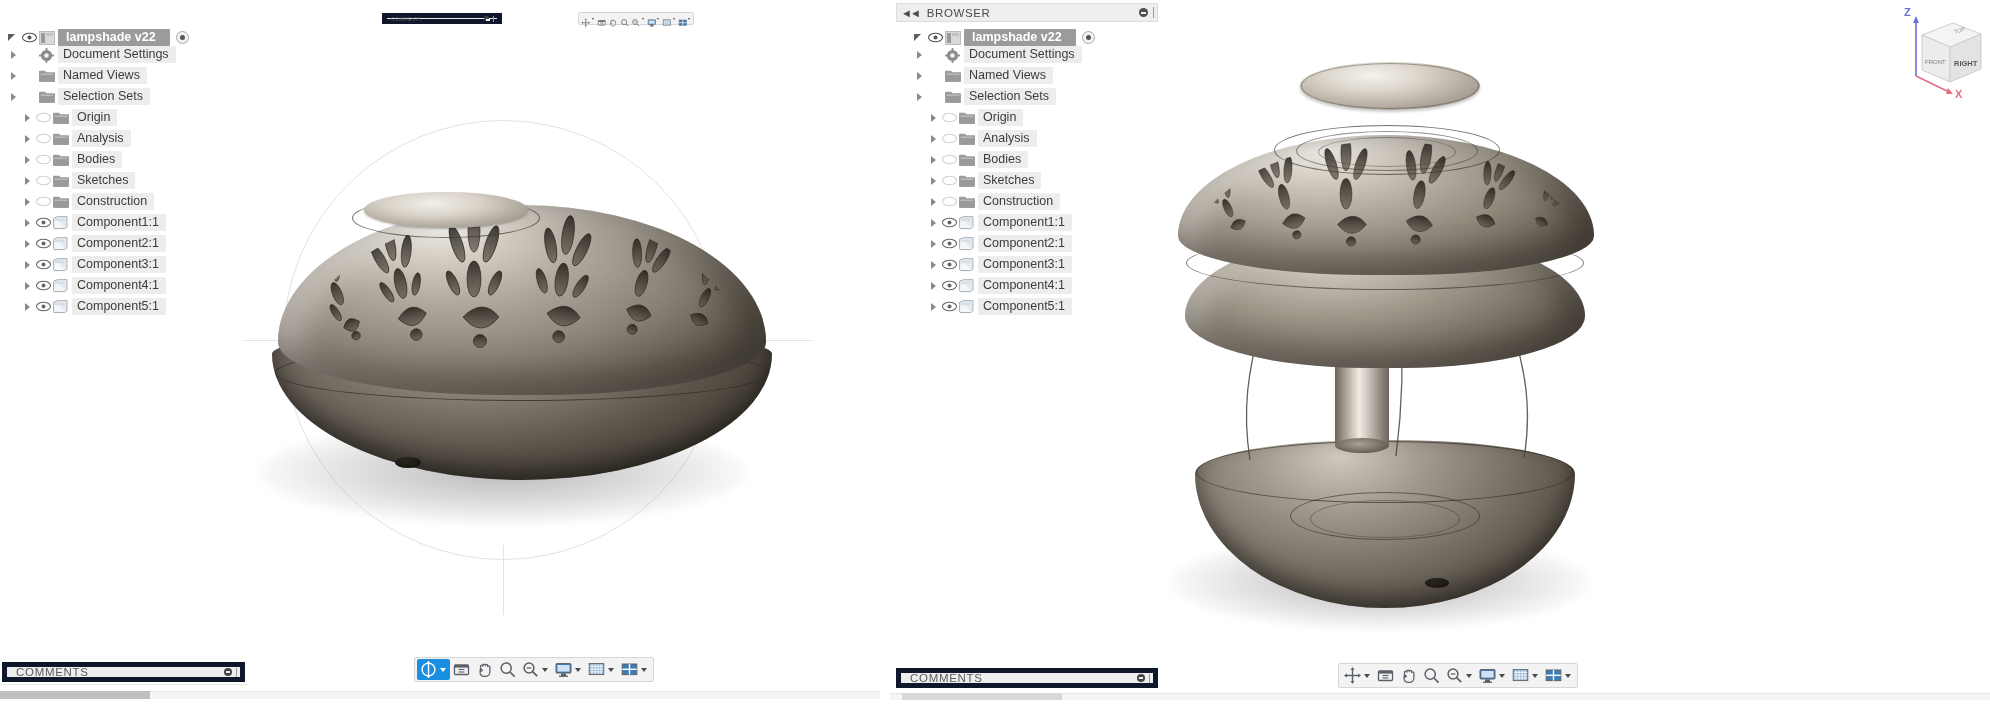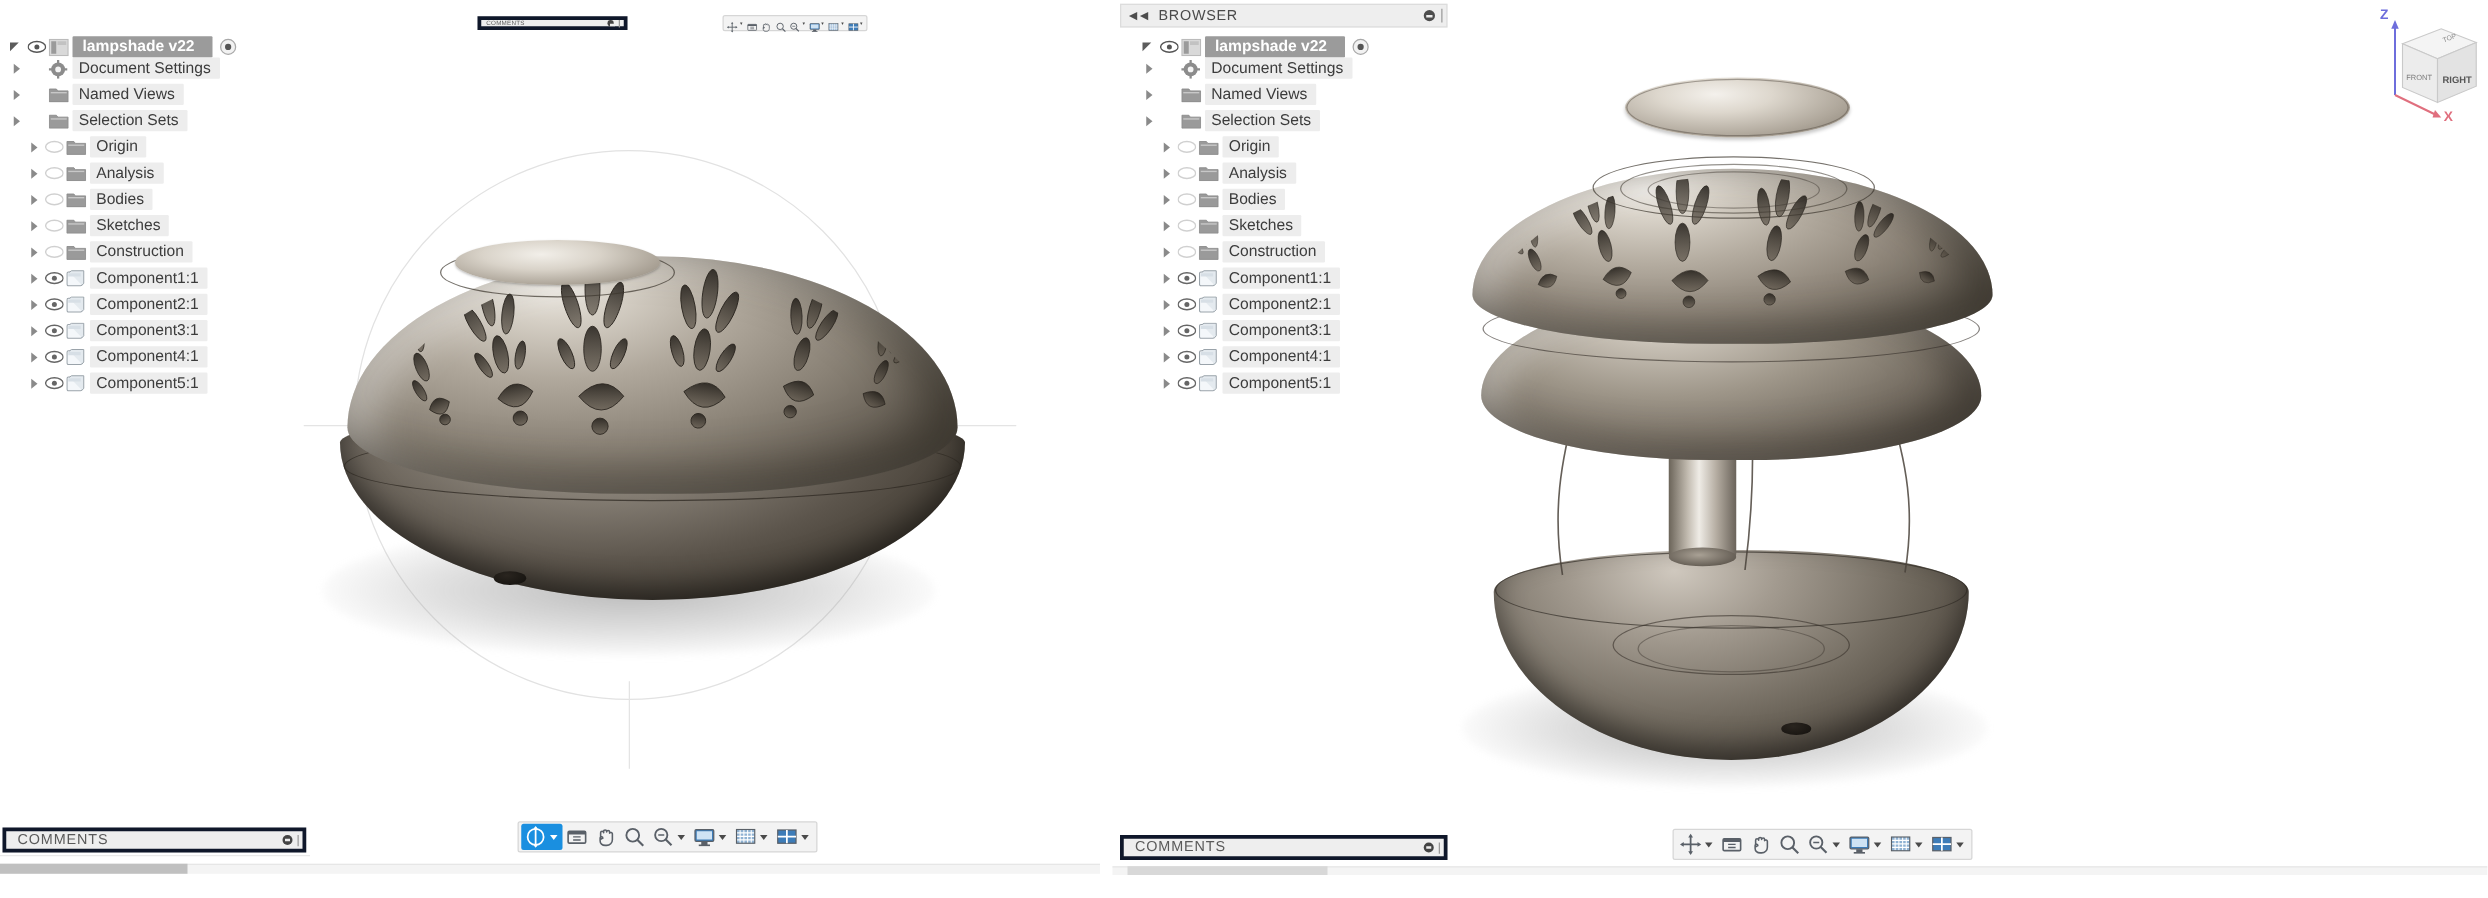--- a/index.html
+++ b/index.html
@@ -91,21 +91,21 @@
     width: 9px; height: 9px; border-radius: 50%; background: #4d4d4d;
     position: relative;
   }
   .ph-dot::after { content:""; position:absolute; left:2px; top:4px; width:5px; height:2px; background:#eee;}
   .ph-bar { width: 1px; height: 11px; background: #9a9a9a; margin-left: 5px; }
 
   
   .comments-bar {
     position: absolute;
     background: #eeeeee;
-    border: 3px solid #0f172a;
+    border: 5px solid #0f172a;
     display: flex; align-items: center;
     font-size: 11.5px; letter-spacing: 0.7px; color: #5a5a5a;
     padding-left: 9px;
   }
   .comments-bar .cb-right { margin-left:auto; display:flex; align-items:center; padding-right:3px;}
   .cb-dot { width:8px; height:8px; border-radius:50%; background:#444; position:relative;}
   .cb-dot::after{content:"";position:absolute;left:2px;top:3px;width:4px;height:2px;background:#eee;}
   .cb-bar { width:1px;height:9px;background:#999;margin-left:4px;}
 
   

